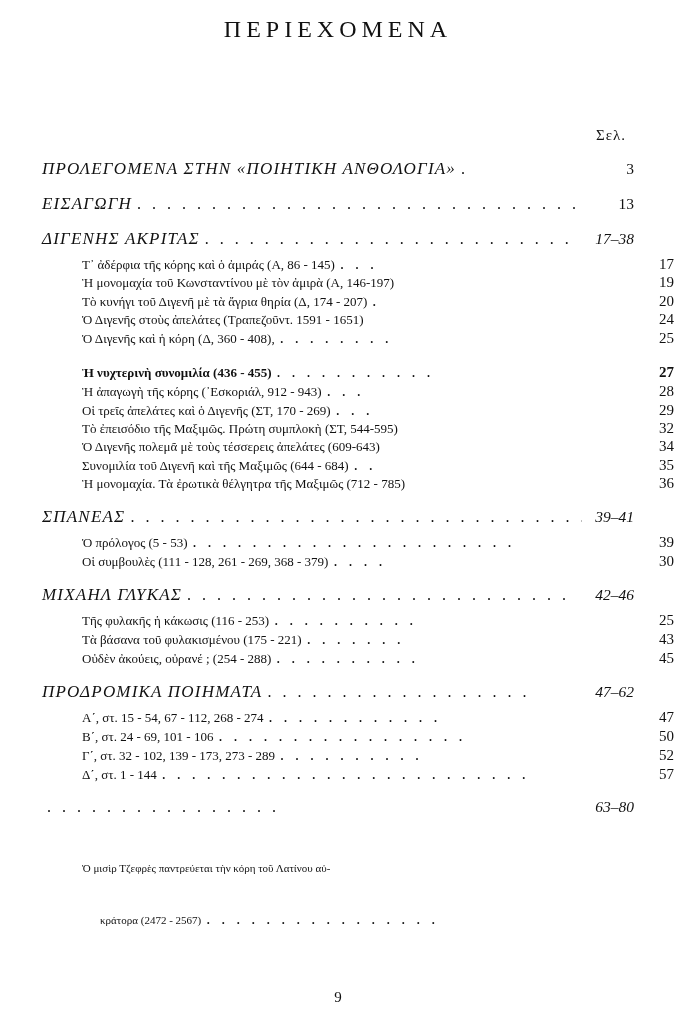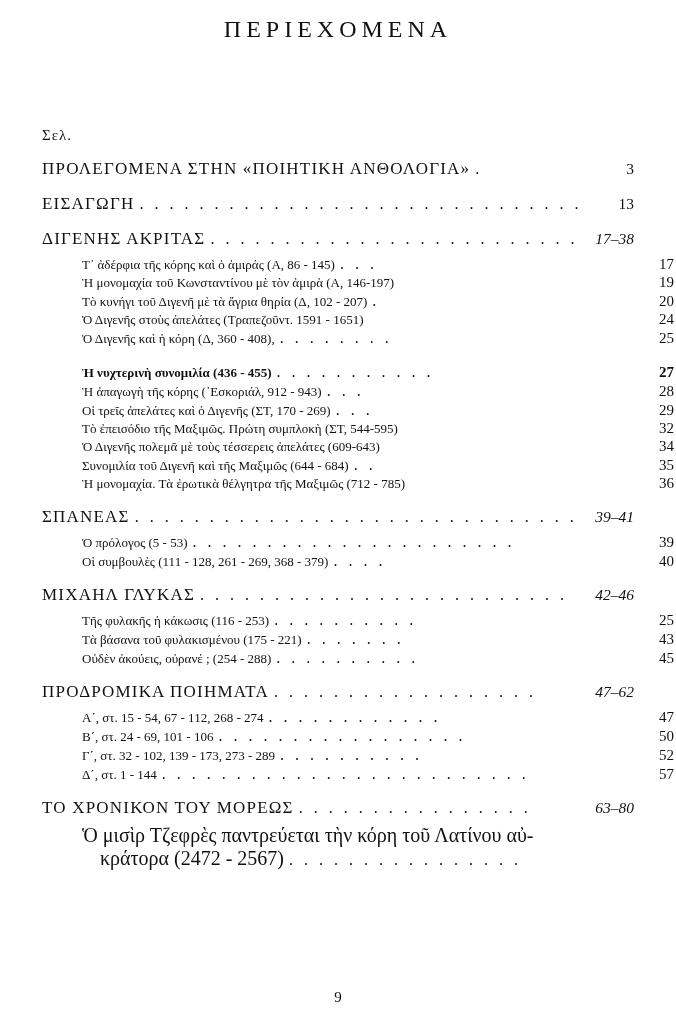--- a/index.html
+++ b/index.html
@@ -24,21 +24,21 @@
   }
   .doc-title {
     text-align: center;
     font-size: 24px;
     letter-spacing: 5px;
     margin-top: 16px;
     margin-bottom: 0;
     font-weight: normal;
   }
   .col-head {
-    text-align: left;
+    text-align: right;
     font-size: 15px;
     margin-top: 84px;
     padding-right: 8px;
     letter-spacing: 1px;
   }
   .toc {
     margin-top: 6px;
   }
   .entry {
     display: flex;
@@ -66,20 +66,21 @@
     white-space: nowrap;
   }
   
   .level-0 {
     margin-top: 15px;
     margin-bottom: 6px;
   }
   .level-0 .label {
     font-size: 17px;
     letter-spacing: 1.2px;
+    font-style: italic;
   }
   .level-0 .page-num {
     font-size: 15.5px;
   }
   .level-0.range .page-num {
     font-style: italic;
   }
   
   .level-1 {
     padding-left: 40px;
@@ -104,21 +105,21 @@
     display: flex;
     align-items: baseline;
     width: 100%;
   }
   .entry.wrap .line2 {
     display: flex;
     align-items: baseline;
     width: 100%;
     padding-left: 18px;
   }
-  .entry.wrap .label { font-size: 20px; }
+  .entry.wrap .label { font-size: 11px; margin-top: 40px; }
   .entry.wrap .page-num { width: 56px; text-align: right; font-size: 15px; }
   .folio {
     position: absolute;
     bottom: 34px;
     left: 0;
     width: 100%;
     text-align: center;
     font-size: 15px;
   }
 </style>
@@ -157,21 +158,21 @@
       <span class="page-num">17</span>
     </div>
 
     <div class="entry level-1">
       <span class="label">Ἡ μονομαχία τοῦ Κωνσταντίνου μὲ τὸν ἀμιρὰ (Α, 146-197)</span>
       <span class="dots"></span>
       <span class="page-num">19</span>
     </div>
 
     <div class="entry level-1">
-      <span class="label">Τὸ κυνήγι τοῦ Διγενῆ μὲ τὰ ἄγρια θηρία (Δ, 102 - 207)</span>
+      <span class="label">Τὸ κυνήγι τοῦ Διγενῆ μὲ τὰ ἄγρια θηρία (Δ, 174 - 207)</span>
       <span class="dots">.</span>
       <span class="page-num">20</span>
     </div>
 
     <div class="entry level-1">
       <span class="label">Ὁ Διγενῆς στοὺς ἀπελάτες (Τραπεζοῦντ. 1591 - 1651)</span>
       <span class="dots"></span>
       <span class="page-num">24</span>
     </div>
 
@@ -231,21 +232,21 @@
 
     <div class="entry level-1">
       <span class="label">Ὁ πρόλογος (5 - 53)</span>
       <span class="dots">. . . . . . . . . . . . . . . . . . . . . .</span>
       <span class="page-num">39</span>
     </div>
 
     <div class="entry level-1">
       <span class="label">Οἱ συμβουλὲς (111 - 128, 261 - 269, 368 - 379)</span>
       <span class="dots">. . . .</span>
-      <span class="page-num">40</span>
+      <span class="page-num">30</span>
     </div>
 
     <div class="entry level-0 range">
       <span class="label">ΜΙΧΑΗΛ ΓΛΥΚΑΣ</span>
       <span class="dots">. . . . . . . . . . . . . . . . . . . . . . . . . . .</span>
       <span class="page-num">42–46</span>
     </div>
 
     <div class="entry level-1">
       <span class="label">Τῆς φυλακῆς ἡ κάκωσις (116 - 253)</span>
@@ -289,21 +290,20 @@
       <span class="page-num">52</span>
     </div>
 
     <div class="entry level-1">
       <span class="label">Δ΄, στ. 1 - 144</span>
       <span class="dots">. . . . . . . . . . . . . . . . . . . . . . . . .</span>
       <span class="page-num">57</span>
     </div>
 
     <div class="entry level-0 range">
-      <span class="label">ΤΟ ΧΡΟΝΙΚΟΝ ΤΟΥ ΜΟΡΕΩΣ</span>
       <span class="dots">. . . . . . . . . . . . . . . .</span>
       <span class="page-num">63–80</span>
     </div>
 
     <div class="entry wrap">
       <div class="line1">
         <span class="label">Ὁ μισὶρ Τζεφρὲς παντρεύεται τὴν κόρη τοῦ Λατίνου αὐ-</span>
         <span class="dots"></span>
         <span class="page-num"></span>
       </div>

